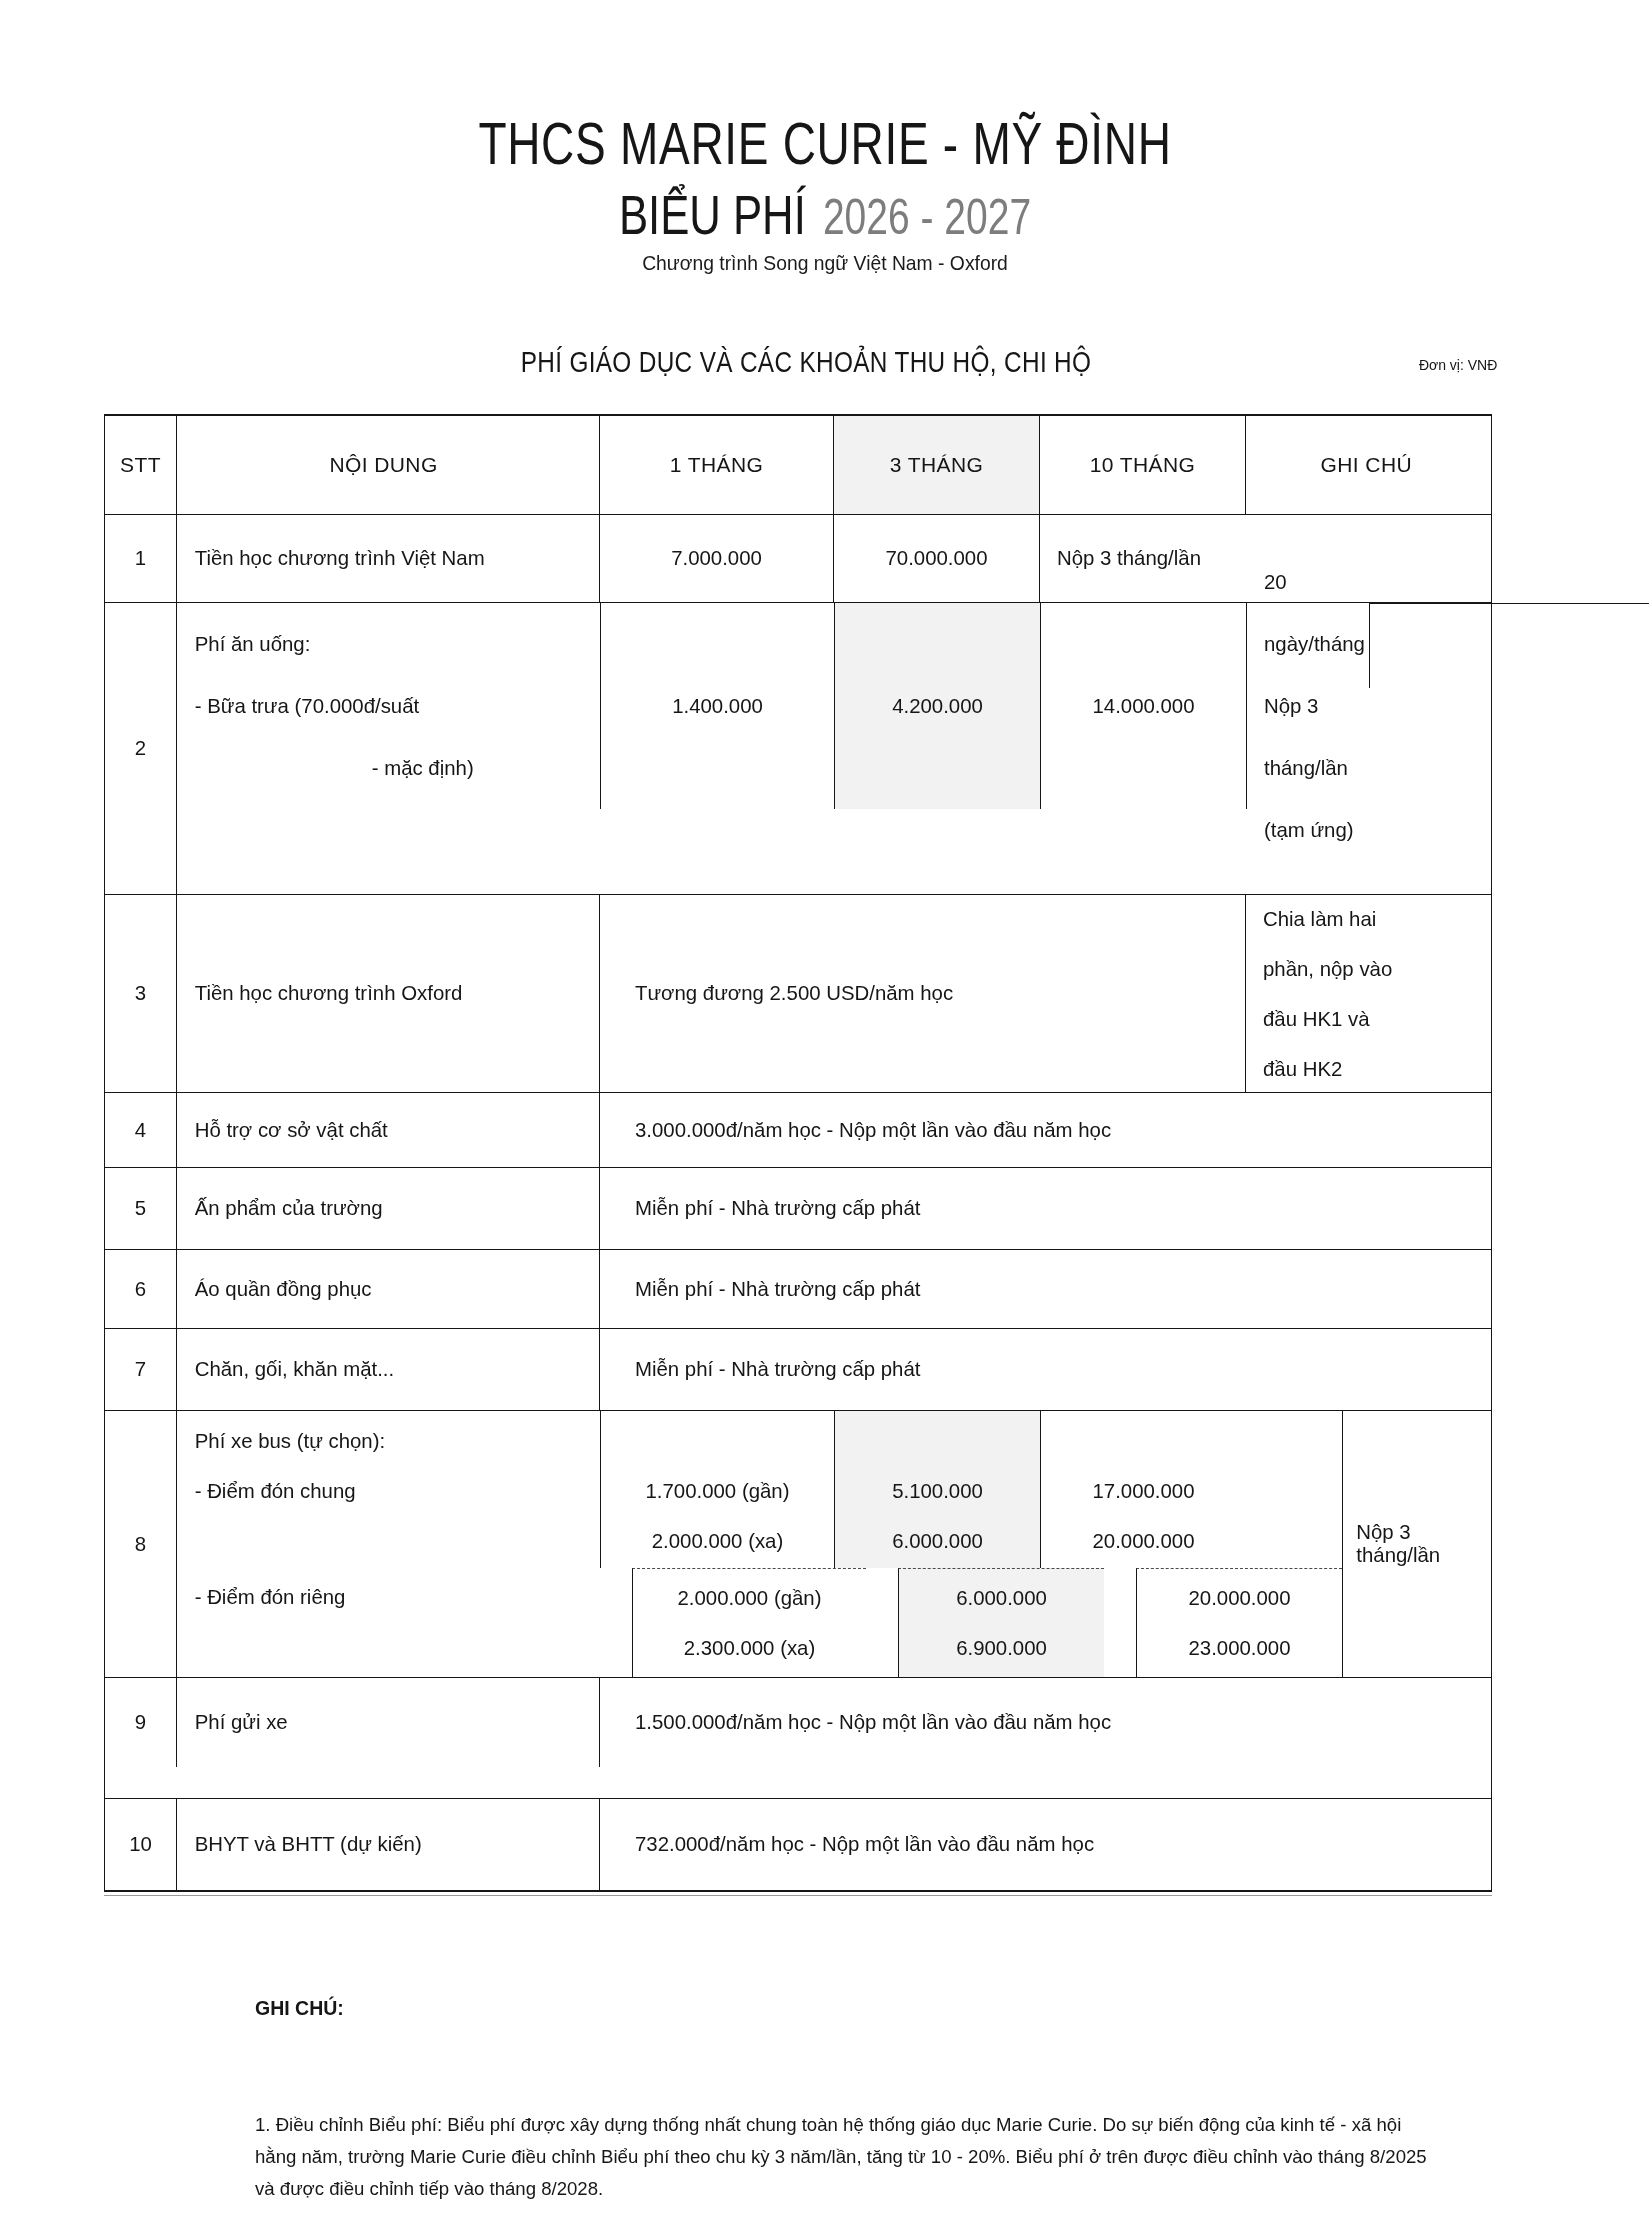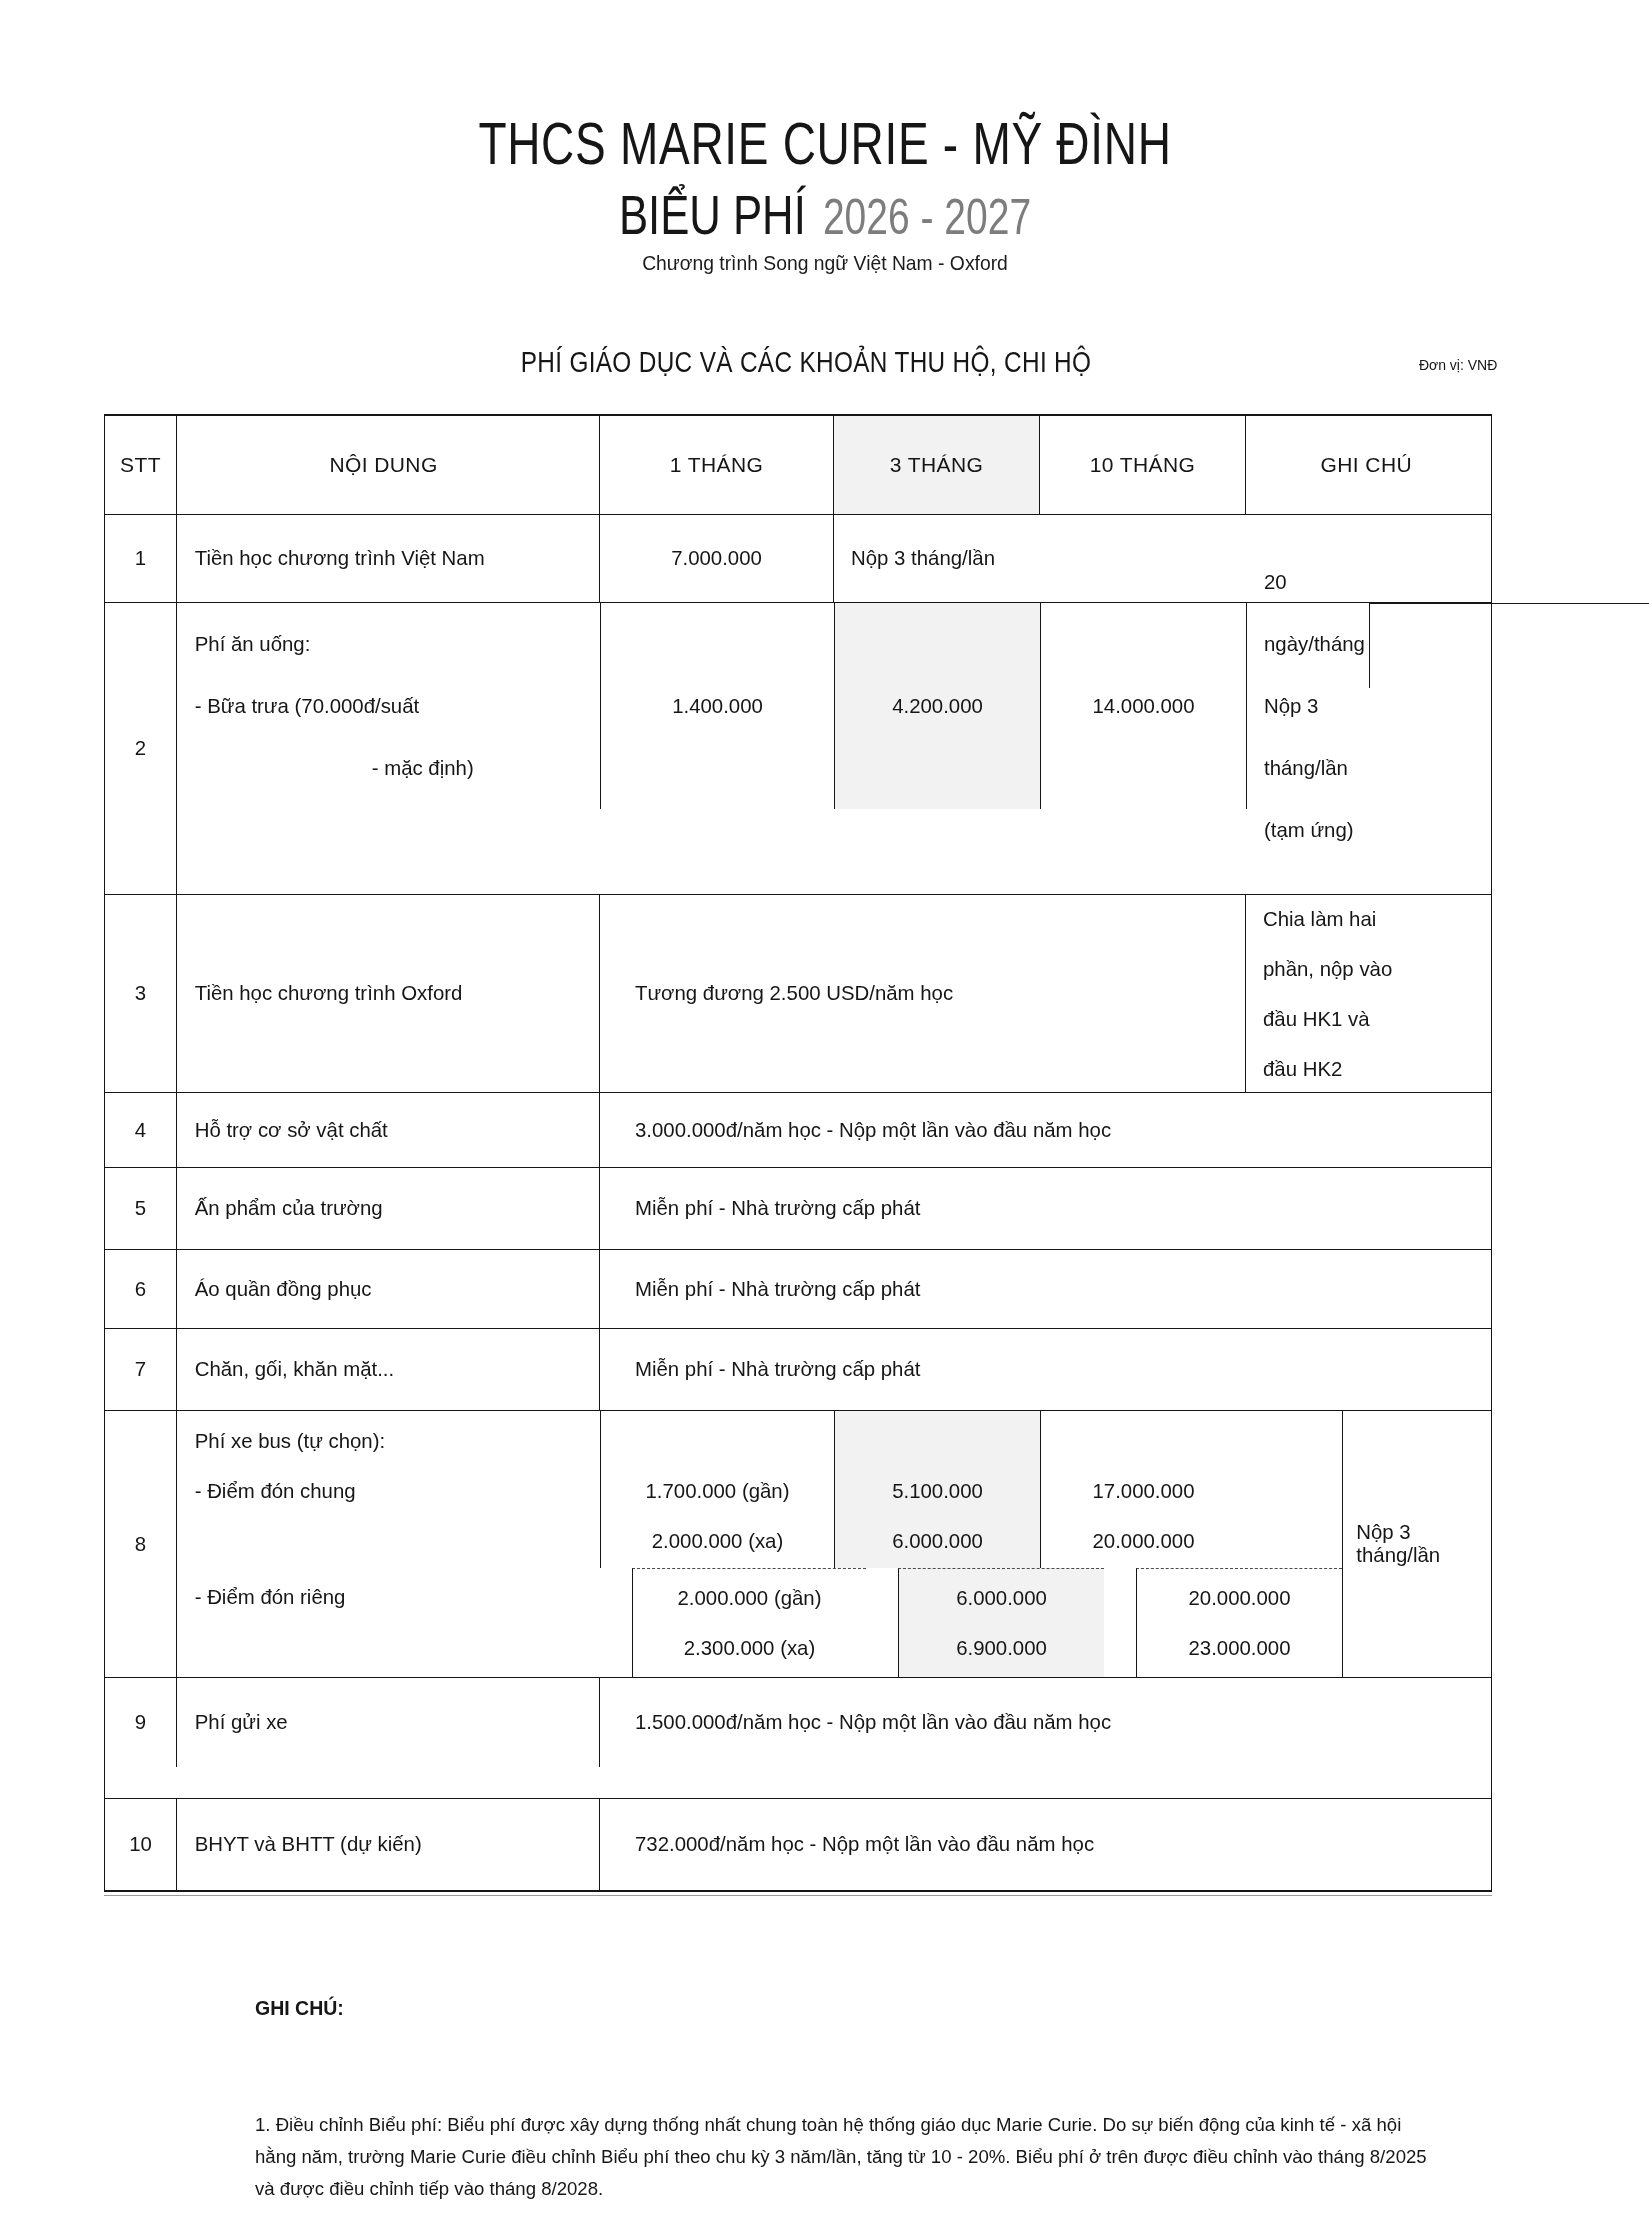--- a/index.html
+++ b/index.html
@@ -122,20 +122,21 @@
     <div class="c cm1 bl">1 THÁNG</div>
     <div class="c cm3 bl gray">3 THÁNG</div>
     <div class="c cm10 bl">10 THÁNG</div>
     <div class="c cgc bl" style="align-items:center;text-align:center;padding-left:0;">GHI CHÚ</div>
   </div>
 
   <div class="trow r1">
     <div class="c cstt">1</div>
     <div class="c cnd bl">Tiền học chương trình Việt Nam</div>
     <div class="c cm1 bl">7.000.000</div>
+    <div class="c cm10 bl">70.000.000</div>
     <div class="c cgc bl">Nộp 3 tháng/lần</div>
   </div>
 
   <div class="trow r2">
     <div class="c cstt">2</div>
     <div class="blk">
       <div class="r2a">
         <div class="c cnd lh140">
           <div>Phí ăn uống:</div>
           <div>- Bữa trưa (70.000đ/suất</div>

